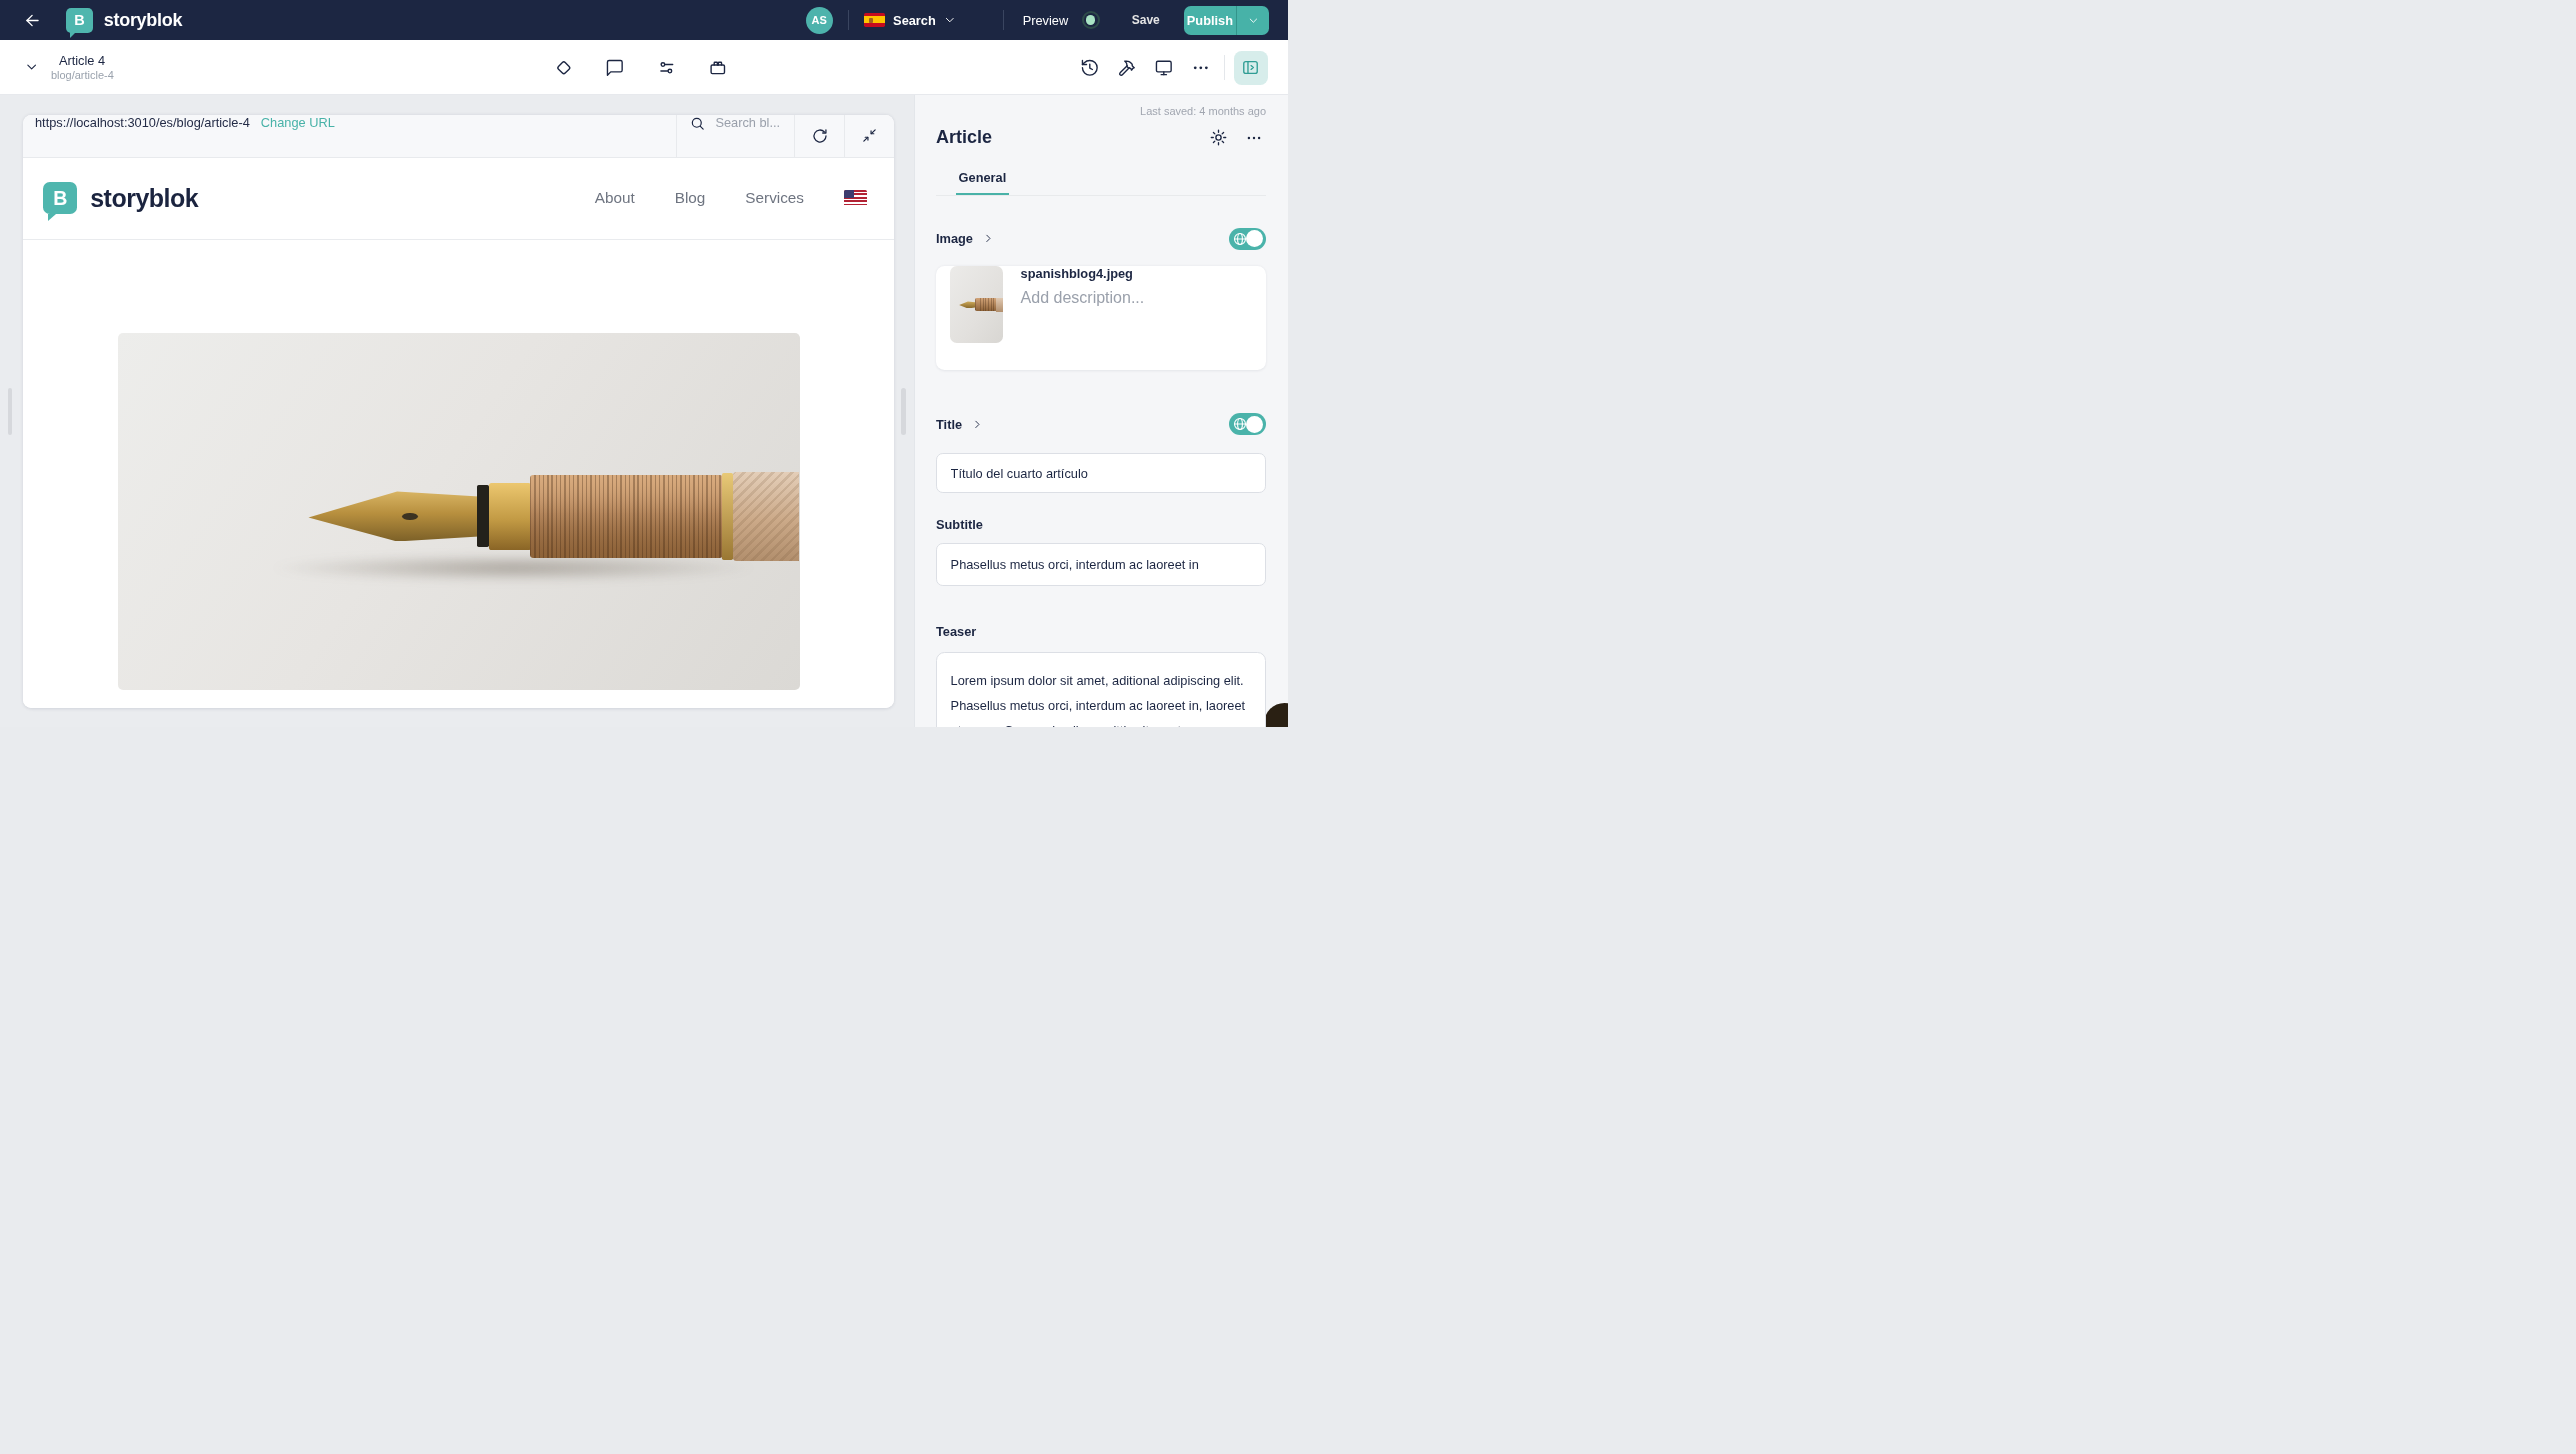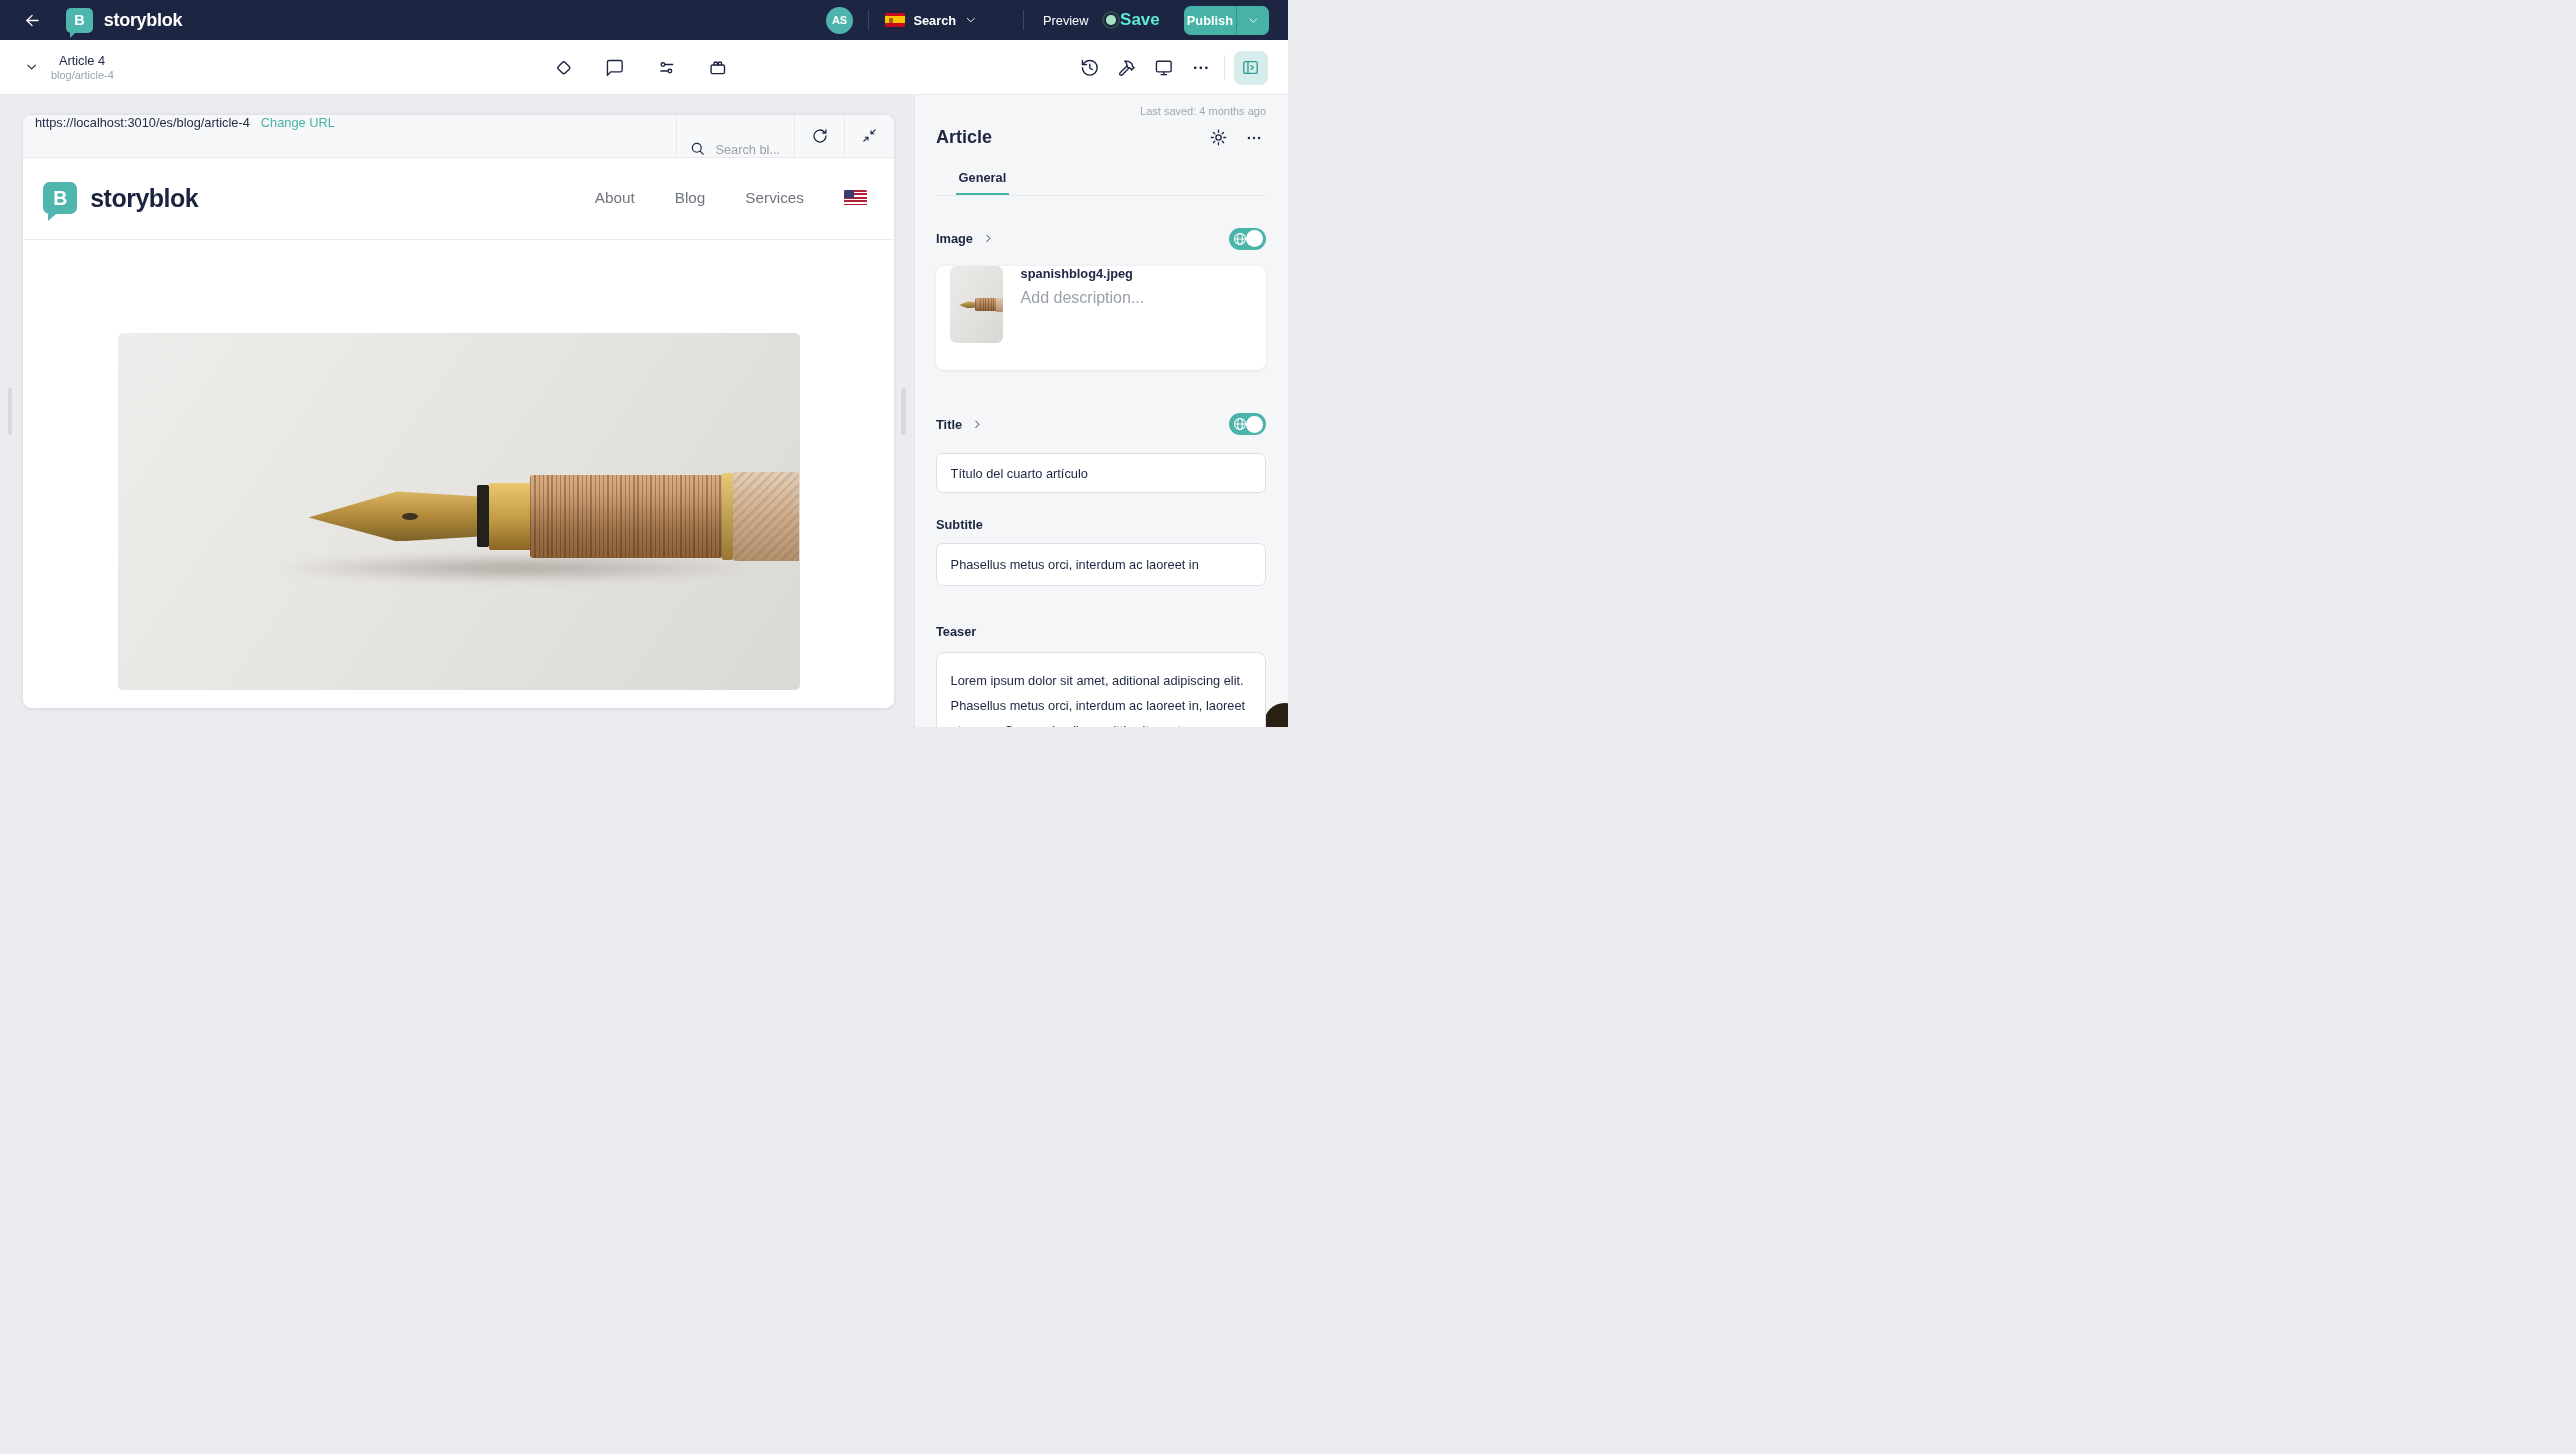--- a/index.html
+++ b/index.html
@@ -24,21 +24,21 @@
   .tb-div { width:0.9px; height:20.4px; background:#3a4560; margin:0 15.3px; }
   .lang { display:flex; align-items:center; color:#fff; cursor:pointer; }
   .flag-es { width:20.4px; height:13.6px; border-radius:1.7px; overflow:hidden; position:relative;
     background:linear-gradient(180deg,#c60b1e 0 25%,#ffc400 25% 75%,#c60b1e 75% 100%); }
   .flag-es::after { content:""; position:absolute; left:4.3px; top:5.1px; width:4.3px; height:4.3px; background:#a3611c; border-radius:0.9px; }
   .lang .lang-label { font-size:12.8px; font-weight:bold; margin:0 7.7px 0 8.5px; }
   .lang .ic { color:#fff; }
   .preview-label { color:#fff; font-size:12.8px; margin-left:31px; }
   .status-ind { position:relative; width:18px; height:18px; border:2.6px solid #2e4b49; border-radius:50%; margin-left:13.6px; }
   .status-ind::after { content:""; position:absolute; left:50%; top:50%; width:9.4px; height:9.4px; margin:-4.7px 0 0 -4.7px; border-radius:50%; background:#a9e3c4; }
-  .save-link { color:#5eead4; font-size:17px; font-weight:bold; cursor:pointer; }
+  .save-link { color:#e5e5e5; font-size:12px; font-weight:bold; margin-left:32px; cursor:pointer; }
   .publish-split { display:flex; height:29px; margin-left:24px; border-radius:6.8px; overflow:hidden; }
   .publish-main { background:#47b2a8; color:#fff; font-size:12.8px; font-weight:bold; display:flex; align-items:center; padding:0 3px; cursor:pointer; }
   .publish-caret { background:#47b2a8; border-left:0.9px solid #33948b; width:33px; display:flex; align-items:center; justify-content:center; color:#fff; cursor:pointer; }
 
   
   .toolbar { position:relative; height:55px; background:#fff; border-bottom:0.9px solid #e7e9ed; display:flex; align-items:center; padding:0 20.4px; }
   .tool-collapse { width:22px; height:22px; color:#1c2642; cursor:pointer; display:flex; align-items:center; justify-content:center; }
   .story-meta { margin-left:8.5px; }
   .story-title { font-size:12.8px; font-weight:normal; color:#1c2642;margin-left:8px; }
   .story-slug { font-size:11px; color:#9aa2ad; margin-top:1.7px; }
@@ -53,21 +53,21 @@
   .preview-area { position:relative; flex:1; background:#eaecef; }
   .drag-handle { position:absolute; width:4.3px; height:47px; border-radius:2.6px; background:#d6d8dc; top:293px; cursor:col-resize; }
   .drag-left { left:7.7px; } .drag-right { right:8.5px; }
 
   .preview-card { position:absolute; left:23px; top:19.6px; width:871px; height:593px; background:#fff; border-radius:8.5px; box-shadow:0 0.9px 3.4px rgba(27,36,63,.12); overflow:hidden; }
   .url-row { height:43px; background:#f7f8fa; border-bottom:0.9px solid #e8eaed; display:flex; align-items:stretch; }
   .url-left { flex:1; display:flex; align-items:flex-start; padding:0 13.6px 0 12px; }
   .url-text { font-size:12.8px; color:#242c47; }
   .change-url { font-size:12.8px; color:#48b2a8; margin-left:11px; cursor:pointer; }
   .url-right { display:flex; align-items:stretch; }
-  .search-box { display:flex; align-items:flex-end; border-left:0.9px solid #e8eaed; padding:0 12px; width:118px; color:#1c2642; }
+  .search-box { display:flex; align-items:flex-start; border-left:0.9px solid #e8eaed; padding:0 12px; width:118px; color:#1c2642; }
   .search-input { border:none; outline:none; background:transparent; width:75px; margin-left:9.4px; font-size:12.8px; font-family:"Liberation Sans",sans-serif; color:#1c2642; }
   .search-input::placeholder { color:#9aa0ab; }
   .url-btn { width:50px; border-left:0.9px solid #e8eaed; display:flex; align-items:center; justify-content:center; color:#1c2642; cursor:pointer; }
 
   .site-nav-row { height:82px; border-bottom:0.9px solid #e9ebee; display:flex; align-items:center; padding:0 27px 0 20.4px; background:#fff; }
   .site-logo { display:flex; align-items:center; }
   .site-logo .sb-mark { width:34px; height:32px; font-size:19.6px; border-radius:6.8px; }
   .site-logo .sb-mark::after { border-left-width:8.5px; border-bottom-width:7.7px; bottom:-6.8px; left:4.3px; }
   .site-wordmark { color:#1b243f; font-size:25px; font-weight:bold; letter-spacing:-0.5px; margin-left:12.8px; }
   .site-nav { margin-left:auto; display:flex; align-items:center; gap:40px; }

